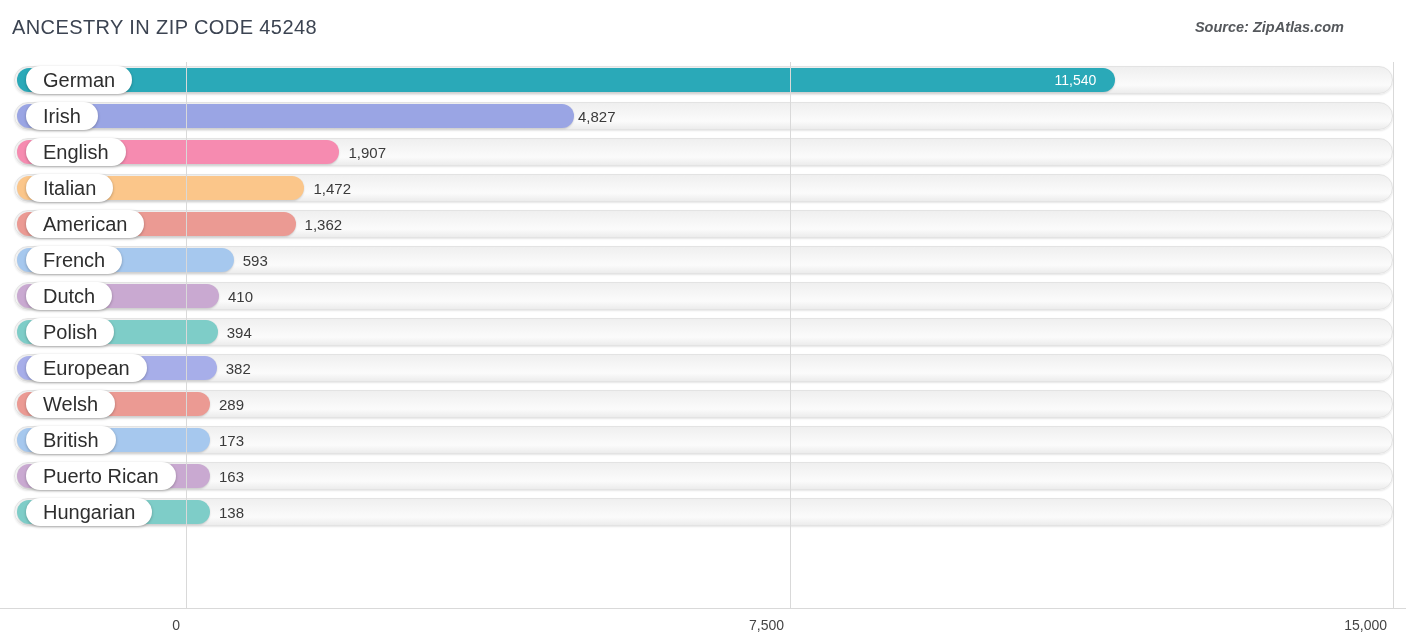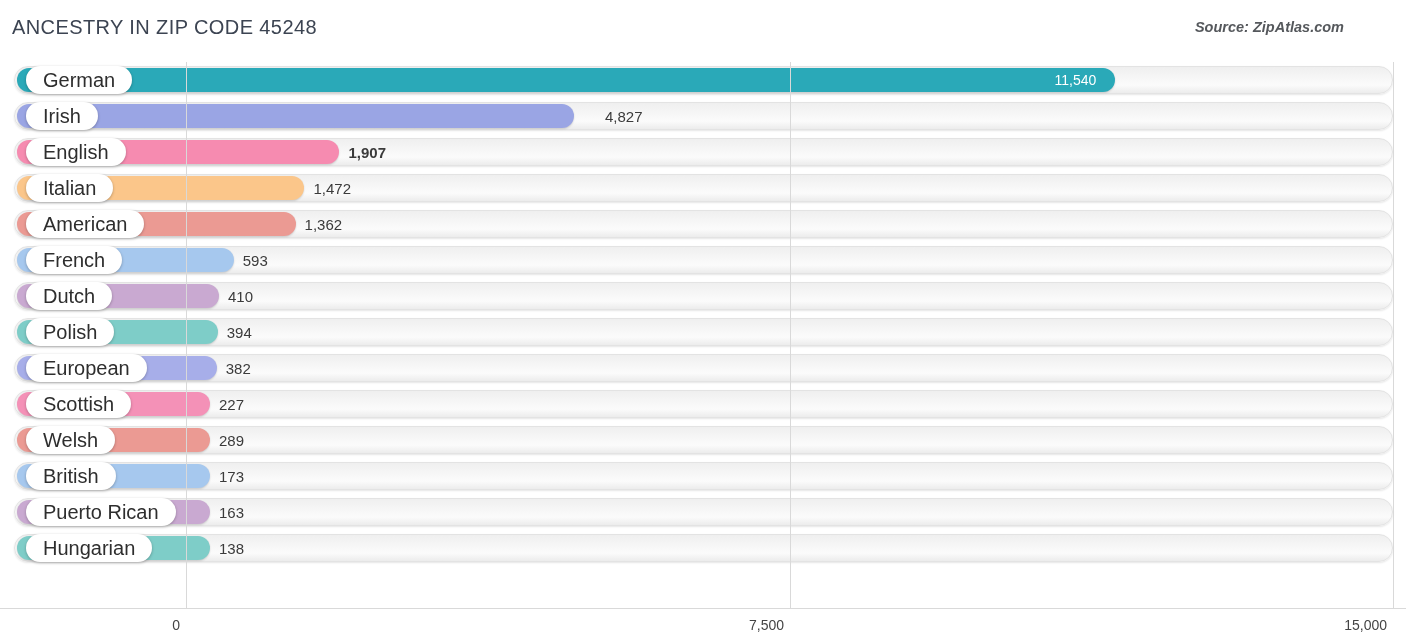--- a/index.html
+++ b/index.html
@@ -170,29 +170,29 @@
             <span class="pill-label">German</span>
           </div>
           <div class="value-in" style="left: 1054.59px;">11,540</div>
         </div>
         <div class="row">
           <div class="track"></div>
           <div class="bar" style="width: 557.413px; background: rgb(154, 165, 228);"></div>
           <div class="pill">
             <span class="pill-label">Irish</span>
           </div>
-          <div class="value-out" style="left: 605px; text-align: center;">4,827</div>
+          <div class="value-out" style="left: 578px; text-align: center;">4,827</div>
         </div>
         <div class="row">
           <div class="track"></div>
           <div class="bar" style="width: 322.45px; background: rgb(246, 139, 176);"></div>
           <div class="pill">
             <span class="pill-label">English</span>
           </div>
-          <div class="value-out" style="left: 348.45px; font-weight: bold;">1,907</div>
+          <div class="value-out" style="left: 348.45px;">1,907</div>
         </div>
         <div class="row">
           <div class="track"></div>
           <div class="bar" style="width: 287.447px; background: rgb(251, 198, 138);"></div>
           <div class="pill">
             <span class="pill-label">Italian</span>
           </div>
           <div class="value-out" style="left: 313.447px;">1,472</div>
         </div>
         <div class="row">
@@ -227,28 +227,20 @@
           </div>
           <div class="value-out" style="left: 226.704px;">394</div>
         </div>
         <div class="row">
           <div class="track"></div>
           <div class="bar" style="width: 199.738px; background: rgb(167, 174, 233);"></div>
           <div class="pill">
             <span class="pill-label">European</span>
           </div>
           <div class="value-out" style="left: 225.738px;">382</div>
-        </div>
-        <div class="row">
-          <div class="track"></div>
-          <div class="bar" style="width: 193px; background: rgb(244, 145, 183);"></div>
-          <div class="pill">
-            <span class="pill-label">Scottish</span>
-          </div>
-          <div class="value-out" style="left: 219px;">227</div>
         </div>
         <div class="row">
           <div class="track"></div>
           <div class="bar" style="width: 193px; background: rgb(235, 154, 147);"></div>
           <div class="pill">
             <span class="pill-label">Welsh</span>
           </div>
           <div class="value-out" style="left: 219px;">289</div>
         </div>
         <div class="row">

